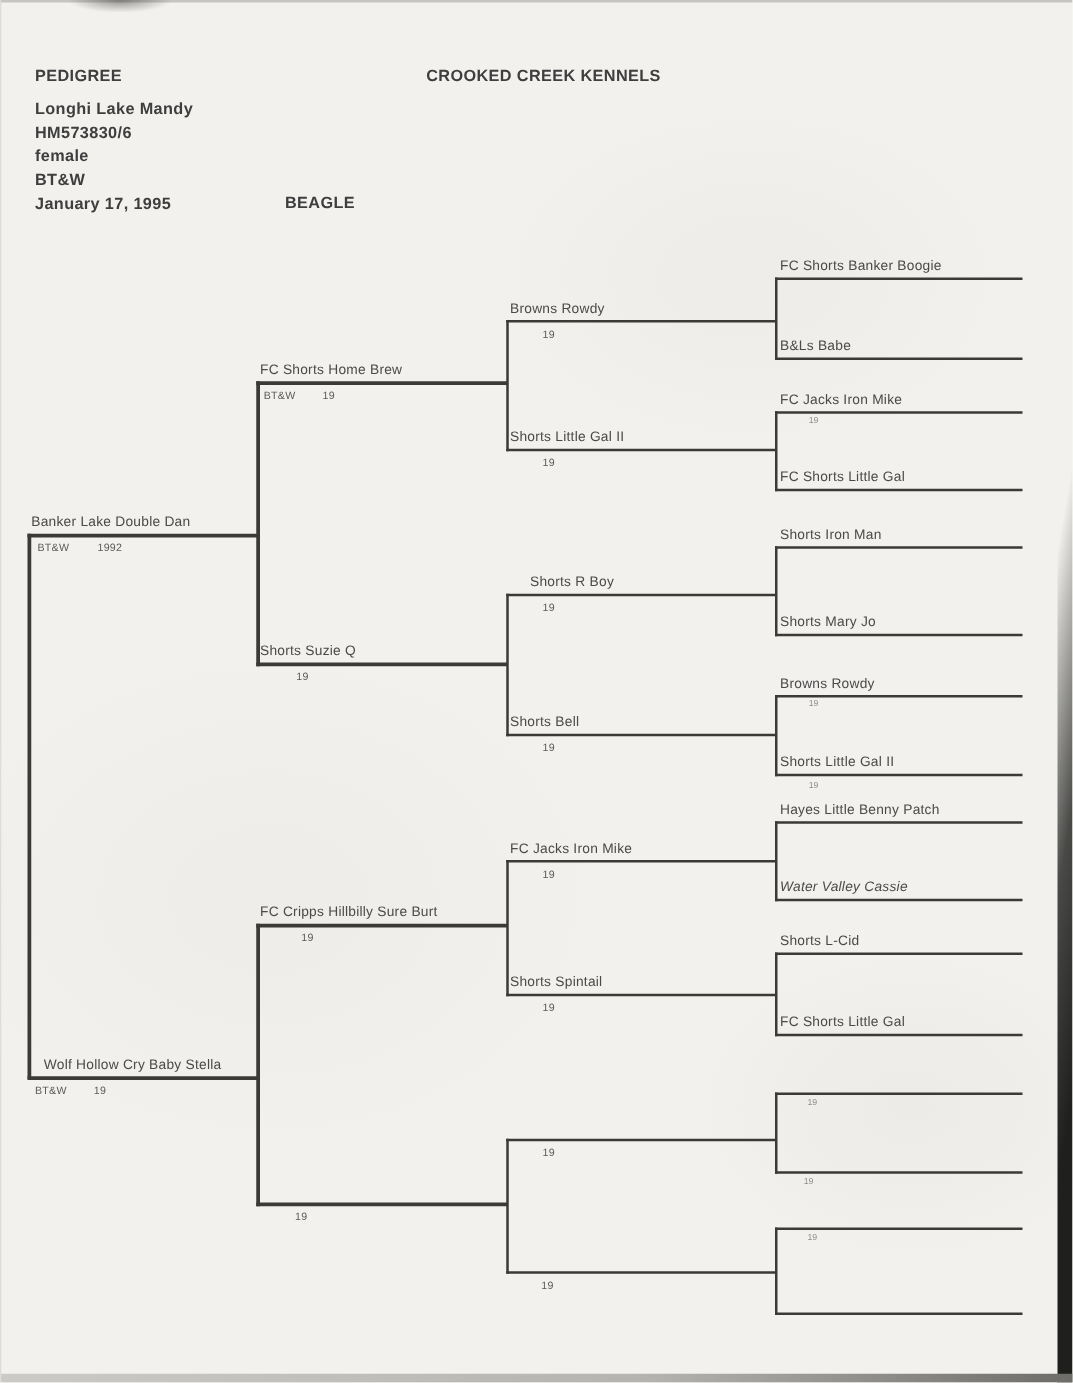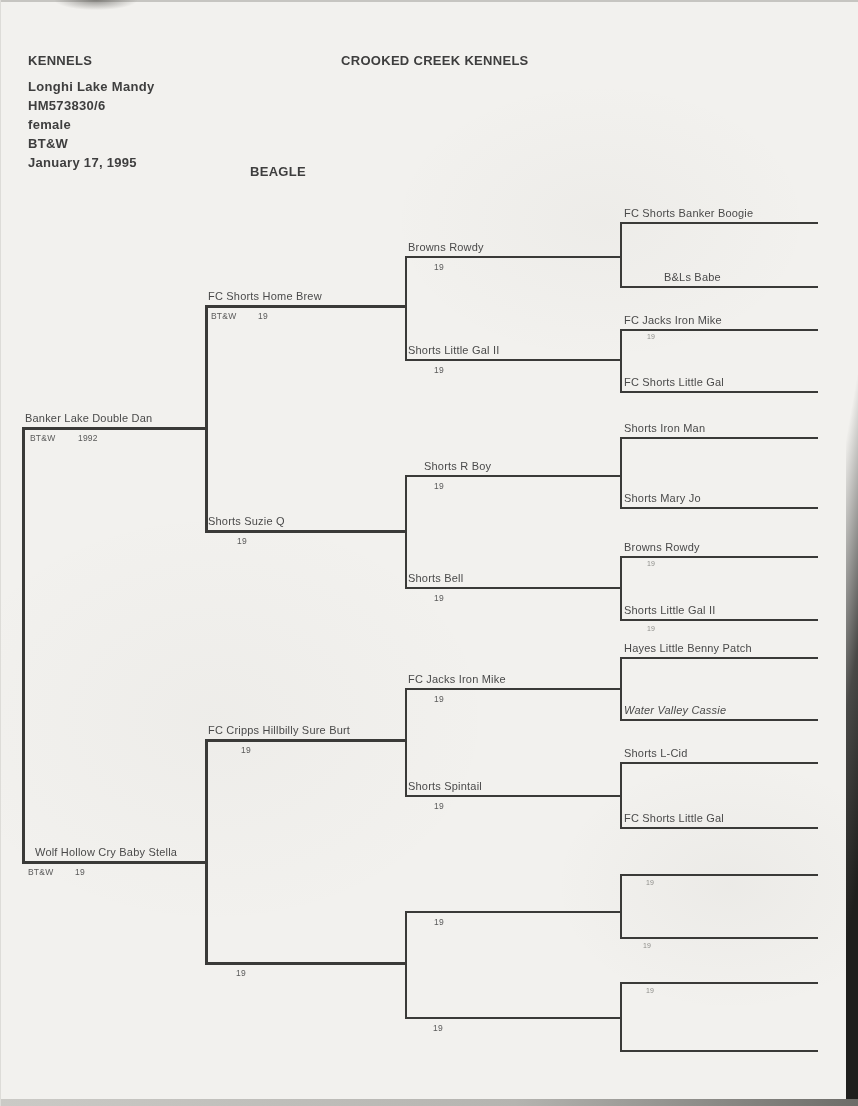--- a/index.html
+++ b/index.html
@@ -36,28 +36,28 @@
 <body>
 
 <div class="page">
 
   <div class="scan-top"></div>
   <div class="scan-smudge"></div>
   <div class="scan-right"></div>
   <div class="scan-bottom"></div>
   <div class="scan-left"></div>
 
-  <div class="hdr" style="left:28px; top:53px;">KENNELS</div>
+  <div class="hdr" style="left:28px; top:53px;">PEDIGREE</div>
   <div class="hdr" style="left:341px; top:53px;">CROOKED CREEK KENNELS</div>
   <div class="hdr" style="left:28px; top:79px;">Longhi Lake Mandy</div>
   <div class="hdr" style="left:28px; top:98px;">HM573830/6</div>
   <div class="hdr" style="left:28px; top:117px;">female</div>
   <div class="hdr" style="left:28px; top:136px;">BT&amp;W</div>
   <div class="hdr" style="left:28px; top:155px;">January 17, 1995</div>
-  <div class="hdr" style="left:228px; top:164px;margin-left:22px;">BEAGLE</div>
+  <div class="hdr" style="left:228px; top:154px;">BEAGLE</div>
 
   <div class="name" style="left:25px; top:412px;">Banker Lake Double Dan</div>
   <div class="hline thick" style="left:22px; top:427px; width:184px;"></div>
   <div class="sub" style="left:30px; top:433px;">BT&amp;W</div>
   <div class="sub" style="left:78px; top:433px;">1992</div>
 
   <div class="name" style="left:35px; top:846px;">Wolf Hollow Cry Baby Stella</div>
   <div class="hline thick" style="left:22px; top:861px; width:184px;"></div>
   <div class="sub" style="left:28px; top:867px;">BT&amp;W</div>
   <div class="sub" style="left:75px; top:867px;">19</div>
@@ -117,21 +117,21 @@
   <div class="sub" style="left:433px; top:1023px;">19</div>
 
   <div class="vline" style="left:405px; top:256px; height:105px;"></div>
   <div class="vline" style="left:405px; top:475px; height:114px;"></div>
   <div class="vline" style="left:405px; top:688px; height:109px;"></div>
   <div class="vline" style="left:405px; top:911px; height:108px;"></div>
 
   <div class="name" style="left:624px; top:207px;">FC Shorts Banker Boogie</div>
   <div class="hline" style="left:620px; top:222px; width:198px;"></div>
 
-  <div class="name" style="left:624px; top:271px;margin-left:40px;">B&amp;Ls Babe</div>
+  <div class="name" style="left:624px; top:271px;">B&amp;Ls Babe</div>
   <div class="hline" style="left:620px; top:286px; width:198px;"></div>
 
   <div class="name" style="left:624px; top:314px;">FC Jacks Iron Mike</div>
   <div class="hline" style="left:620px; top:329px; width:198px;"></div>
   <div class="tiny" style="left:647px; top:333px;">19</div>
 
   <div class="name" style="left:624px; top:376px;">FC Shorts Little Gal</div>
   <div class="hline" style="left:620px; top:391px; width:198px;"></div>
 
   <div class="name" style="left:624px; top:422px;">Shorts Iron Man</div>

